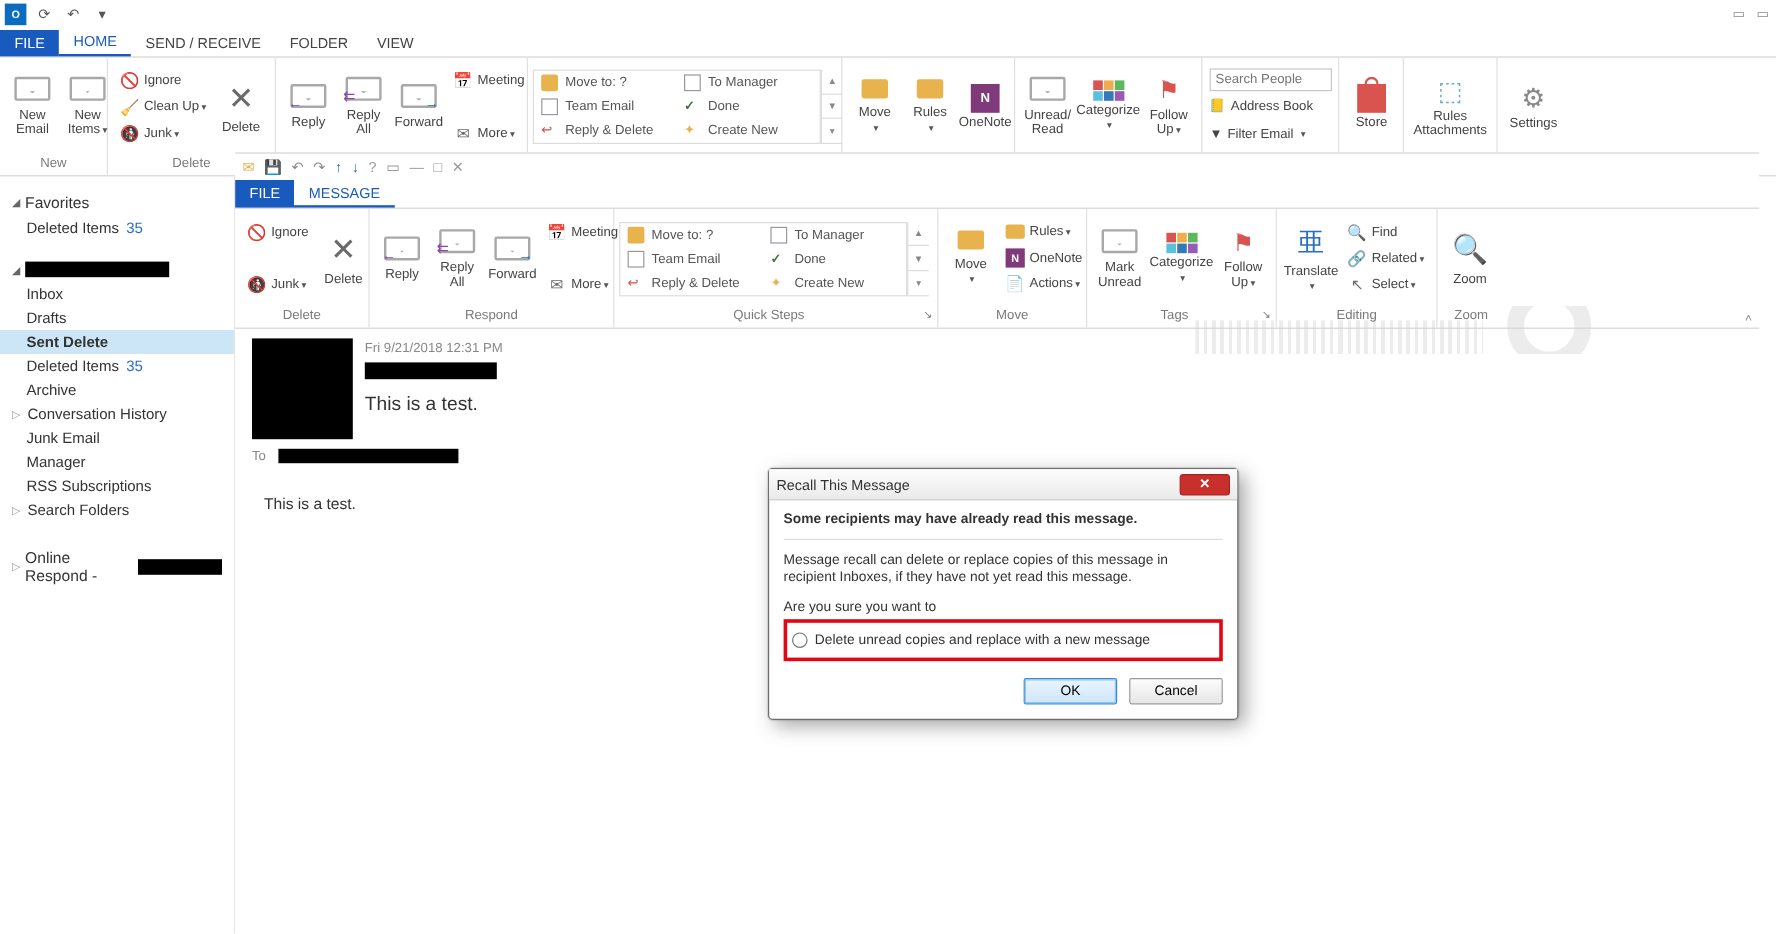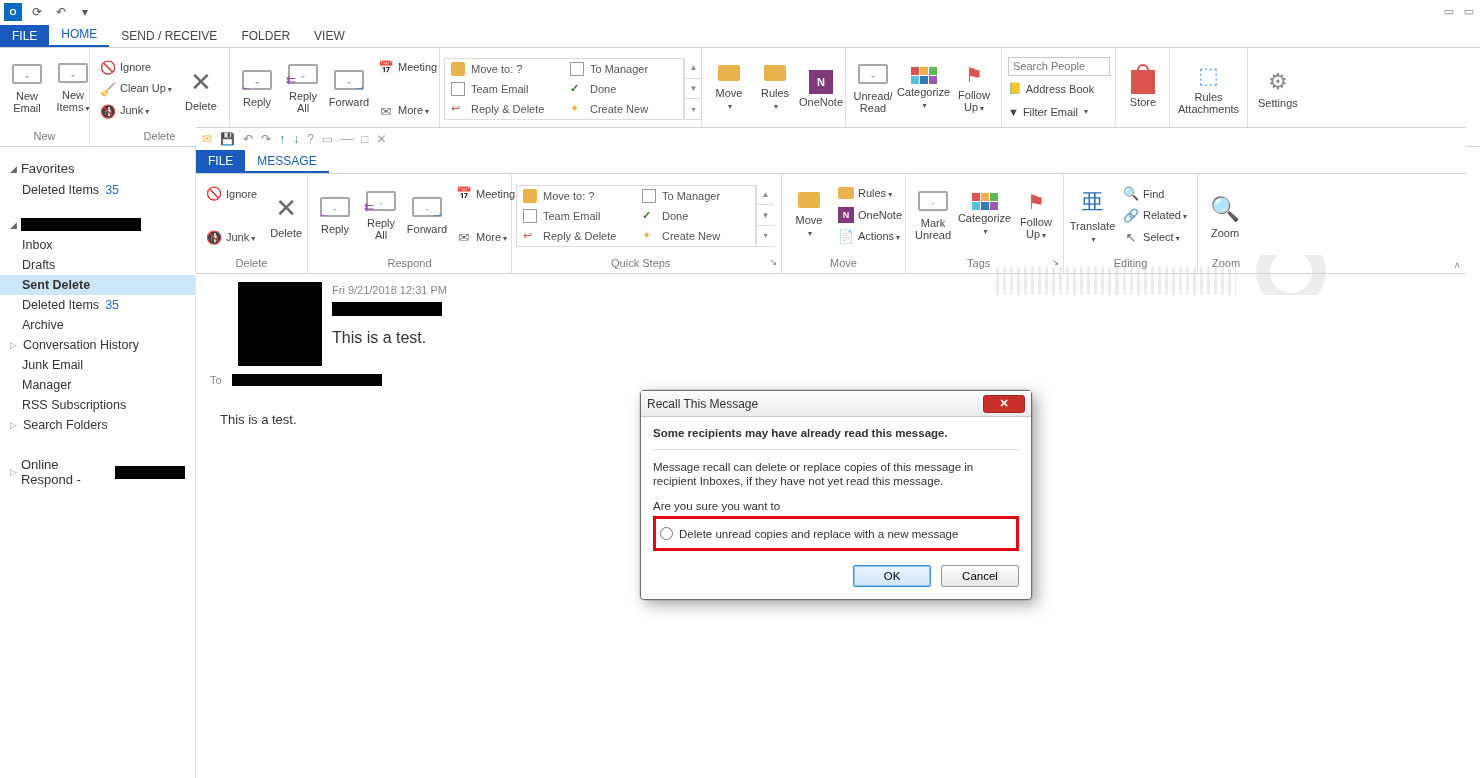--- a/index.html
+++ b/index.html
@@ -58,21 +58,21 @@
 .nav-item .count{color:#2a6fbf;}
 
 
 .msgwin{position:absolute;left:196px;top:127px;width:1270px;height:651px;background:#fff;border-top:1px solid #d4d4d4;}
 .msgwin .qat{height:22px;display:flex;align-items:center;padding:0 6px;gap:8px;color:#888;}
 .msgwin .qat .spacer{flex:1;text-align:center;color:#9a9a9a;font-size:12px;}
 .msgwin .qat .wc{display:flex;gap:8px;font-size:12px;color:#9a9a9a;}
 .msgwin .tabs{height:24px;display:flex;border-bottom:1px solid #d4d4d4;}
 .msgwin .ribbon{height:100px;border-bottom:1px solid #d4d4d4;display:flex;}
 .msgbody{padding:8px 14px;}
-.msg-header{display:flex;gap:10px;margin-left:28px;}
+.msg-header{display:flex;gap:10px;}
 .avatar{width:84px;height:84px;background:#000;}
 .msg-meta{padding-top:2px;}
 .msg-date{font-size:11px;color:#888;}
 .msg-from{width:110px;height:14px;margin-top:6px;}
 .msg-subj{font-size:16px;color:#333;margin-top:10px;}
 .msg-to{font-size:11px;color:#888;margin-top:8px;display:flex;gap:10px;align-items:center;}
 .msg-text{margin-top:26px;margin-left:10px;font-size:13px;color:#333;}
 .collapse-rib{position:absolute;right:6px;bottom:2px;font-size:10px;color:#888;}
 
 

